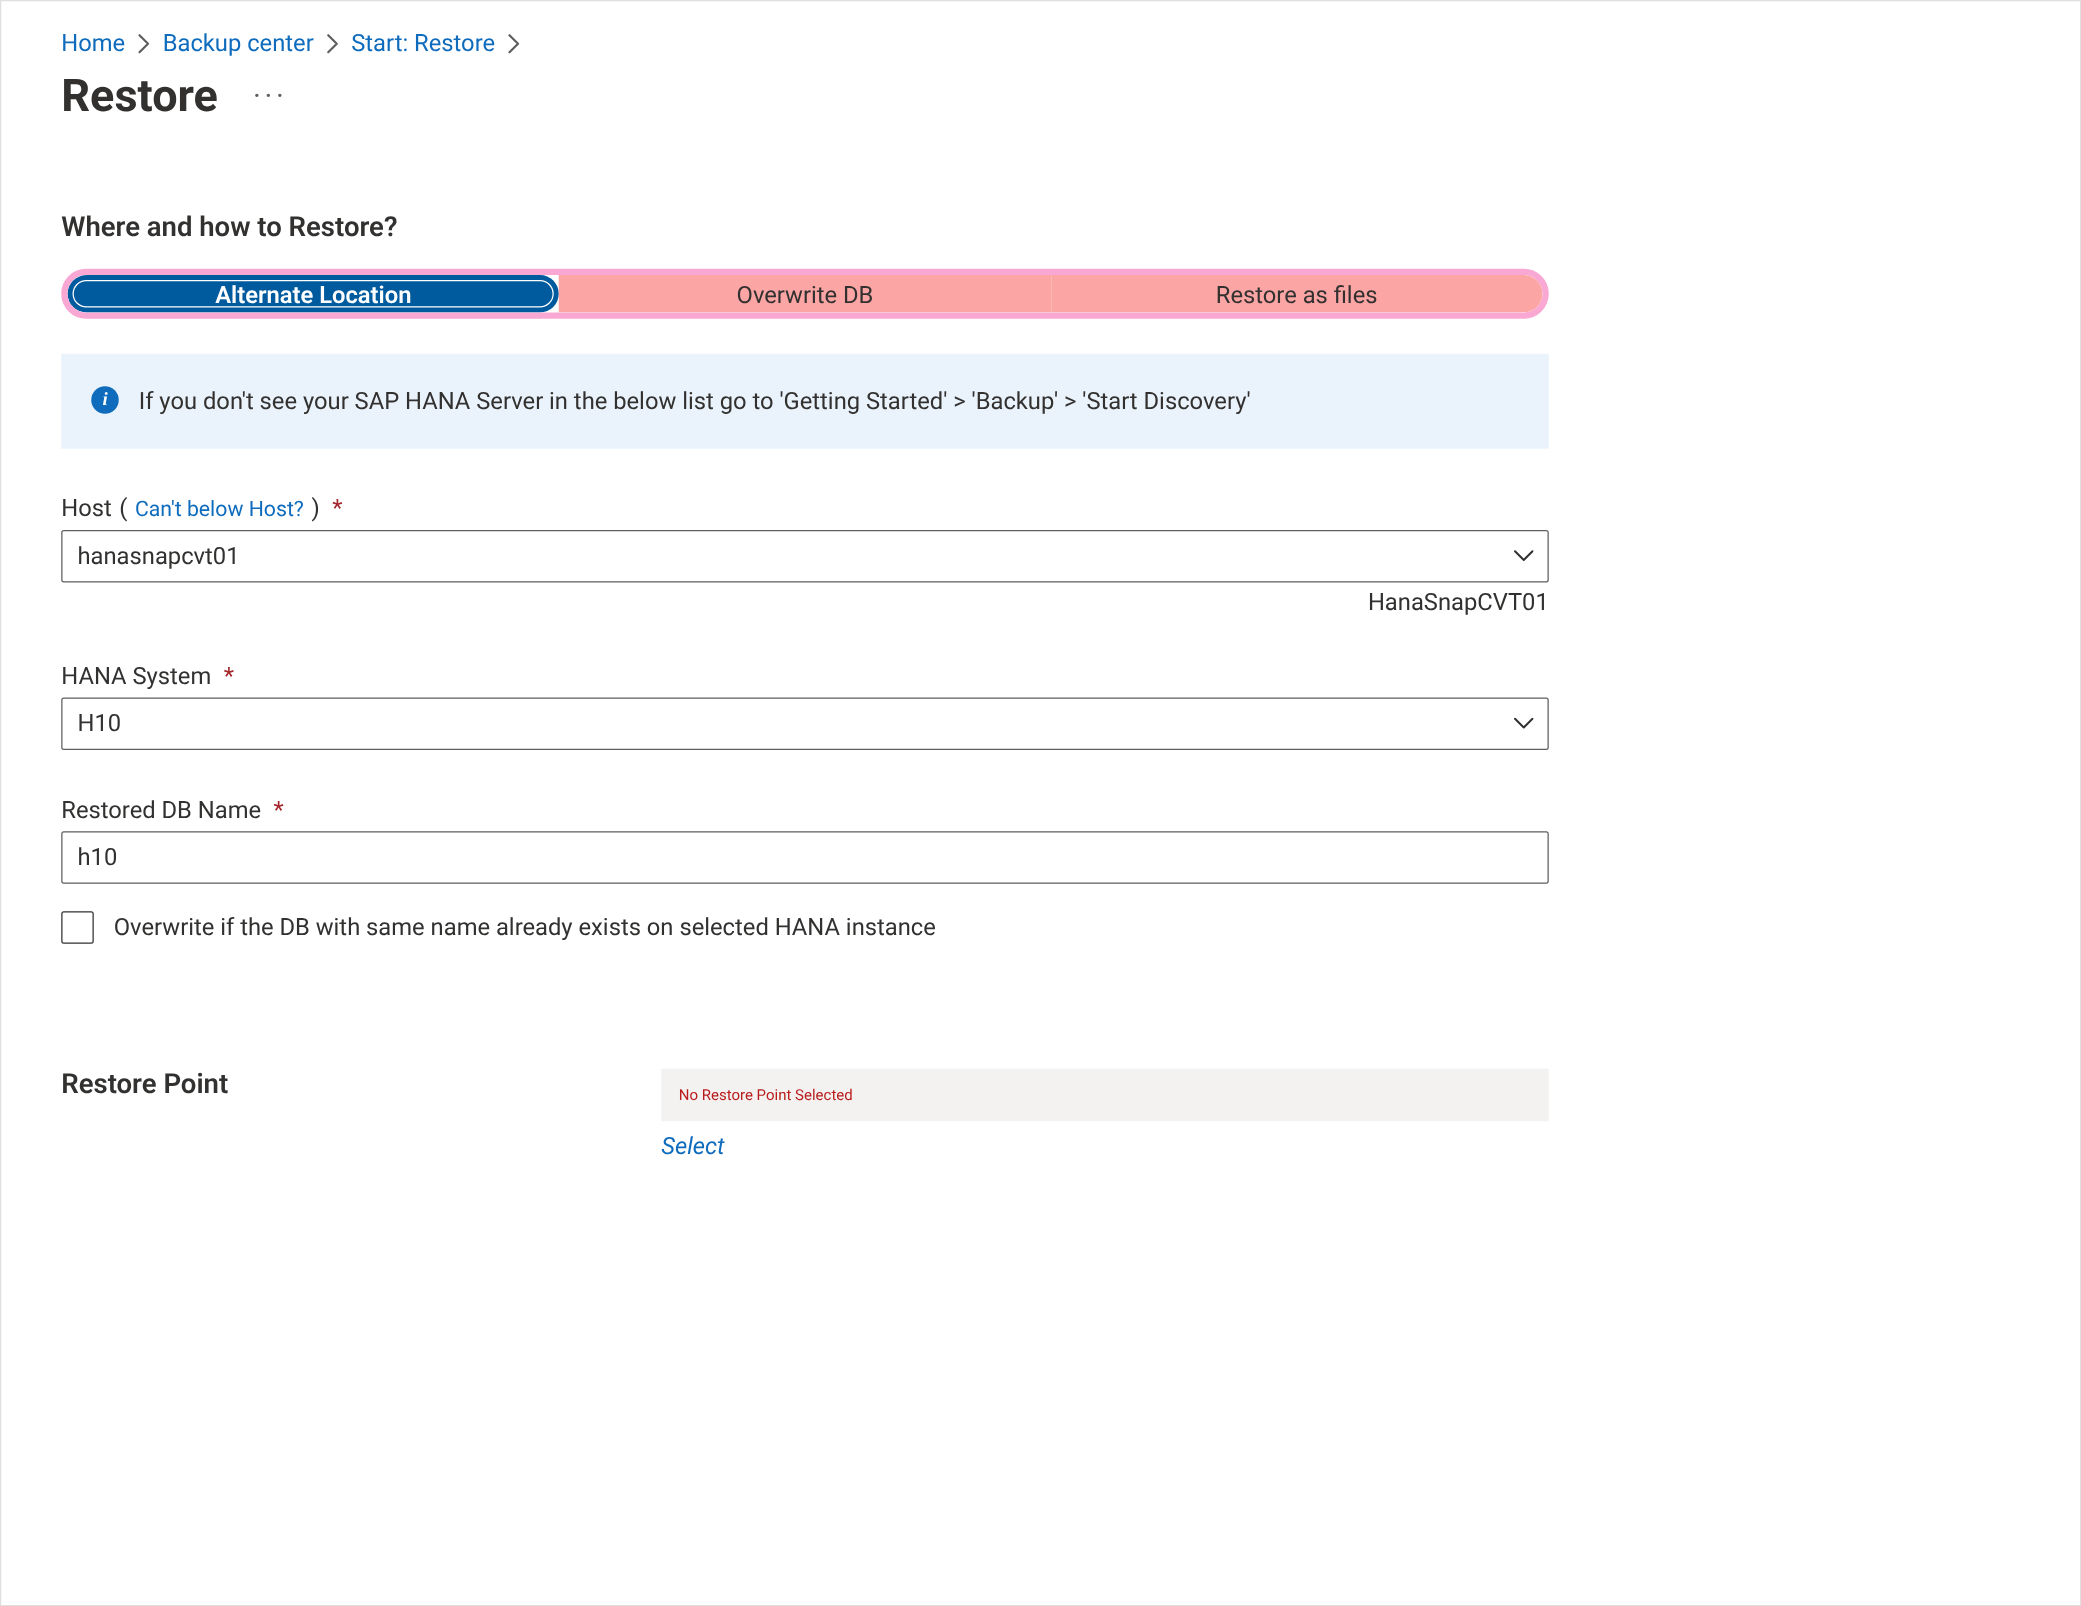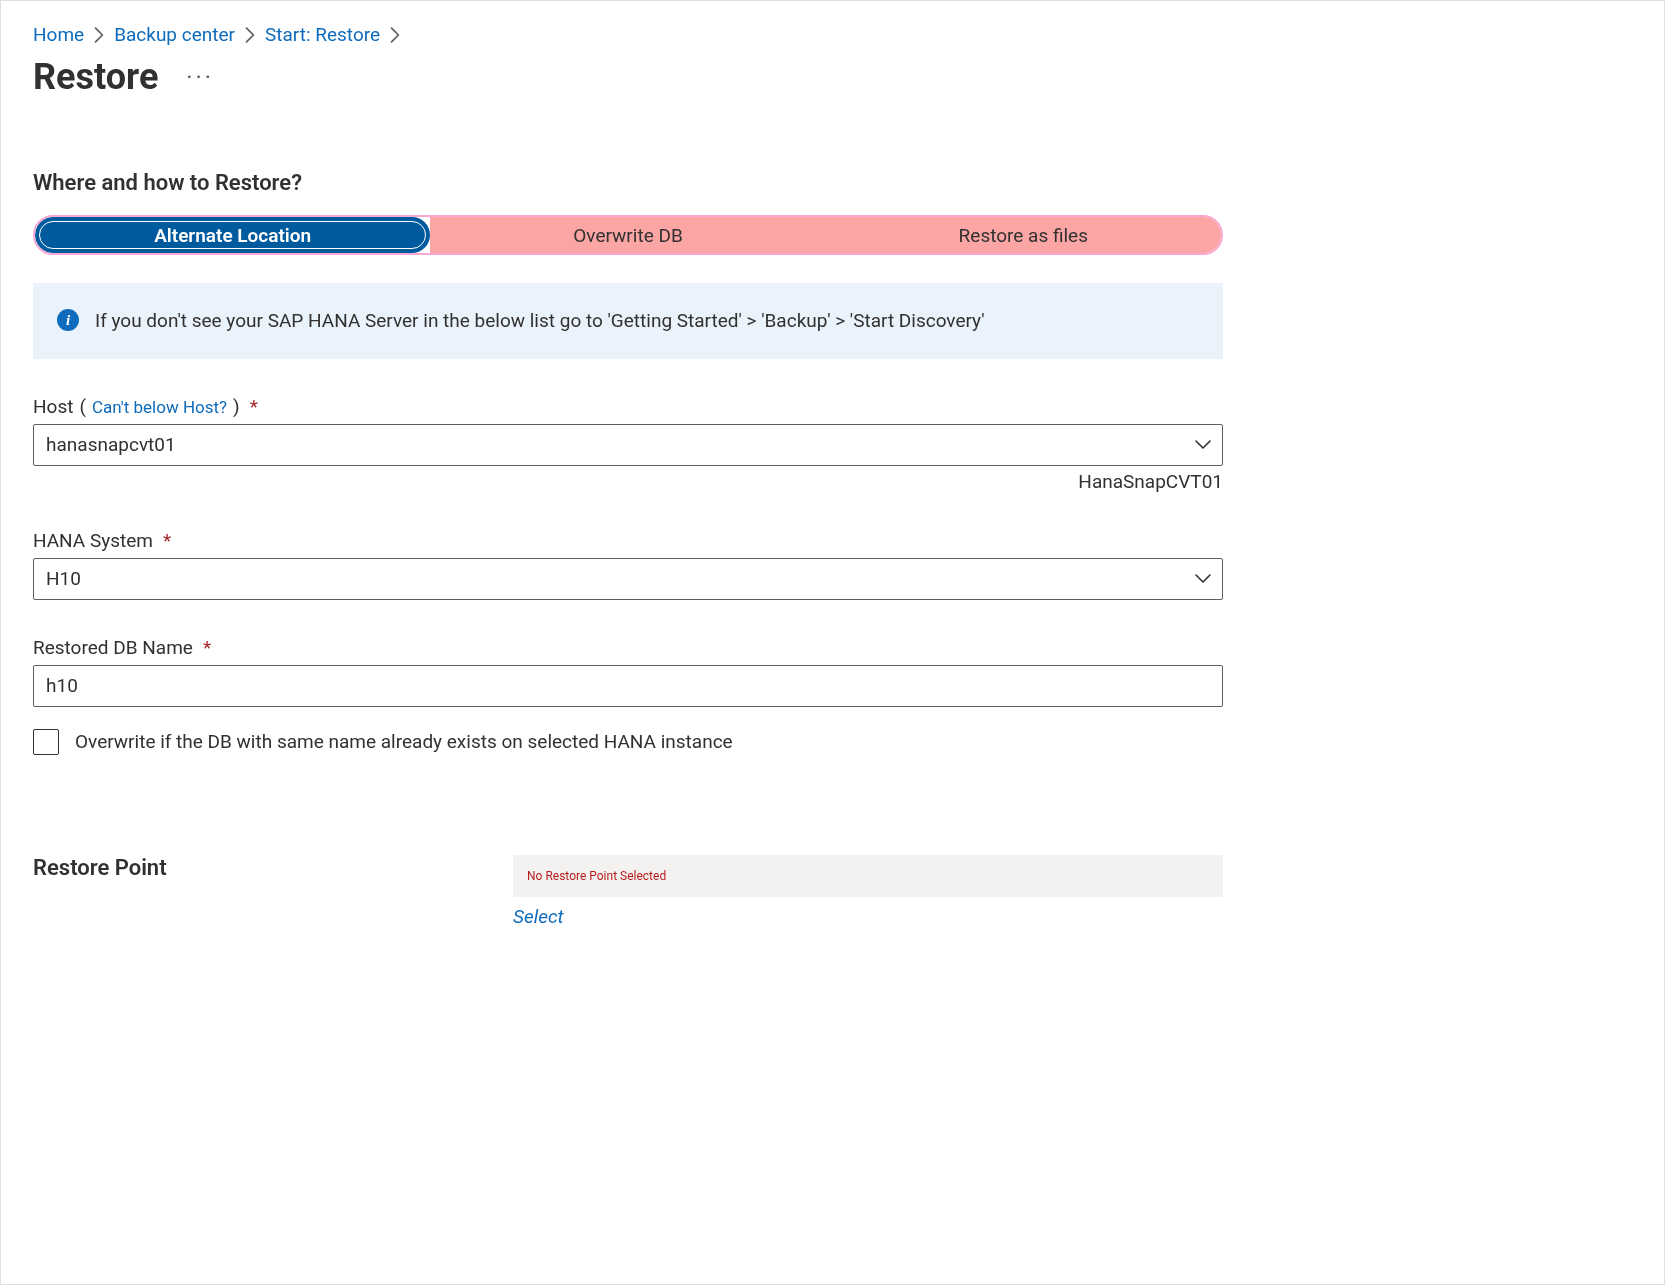--- a/index.html
+++ b/index.html
@@ -7,21 +7,21 @@
     margin: 0; padding: 0;
     font-family: "Segoe UI", -apple-system, BlinkMacSystemFont, Roboto, Arial, sans-serif;
     font-size: 18px;
     color: #323130;
     background: #fff;
   }
   .page {
     border: 1px solid #e1dfdd;
     width: 1665px;
     min-height: 1285px;
-    padding: 22px 32px 30px 32px;
+    padding: 22px 32px 30px 48px;
   }
   
   .breadcrumb {
     display: flex;
     align-items: center;
     gap: 10px;
     font-size: 19px;
     color: #605e5c;
     margin-bottom: 10px;
     flex-wrap: wrap;
@@ -67,21 +67,21 @@
     margin-bottom: 20px;
   }
   
   .content-col {
     width: 1190px;
     max-width: 100%;
   }
   
   .pill-group {
     display: flex;
-    border: 2px solid #f9a8d4;
+    border: 5px solid #f9a8d4;
     border-radius: 999px;
     overflow: hidden;
     height: 40px;
     align-items: stretch;
   }
   .pill-option {
     flex: 1;
     display: flex;
     align-items: center;
     justify-content: center;

